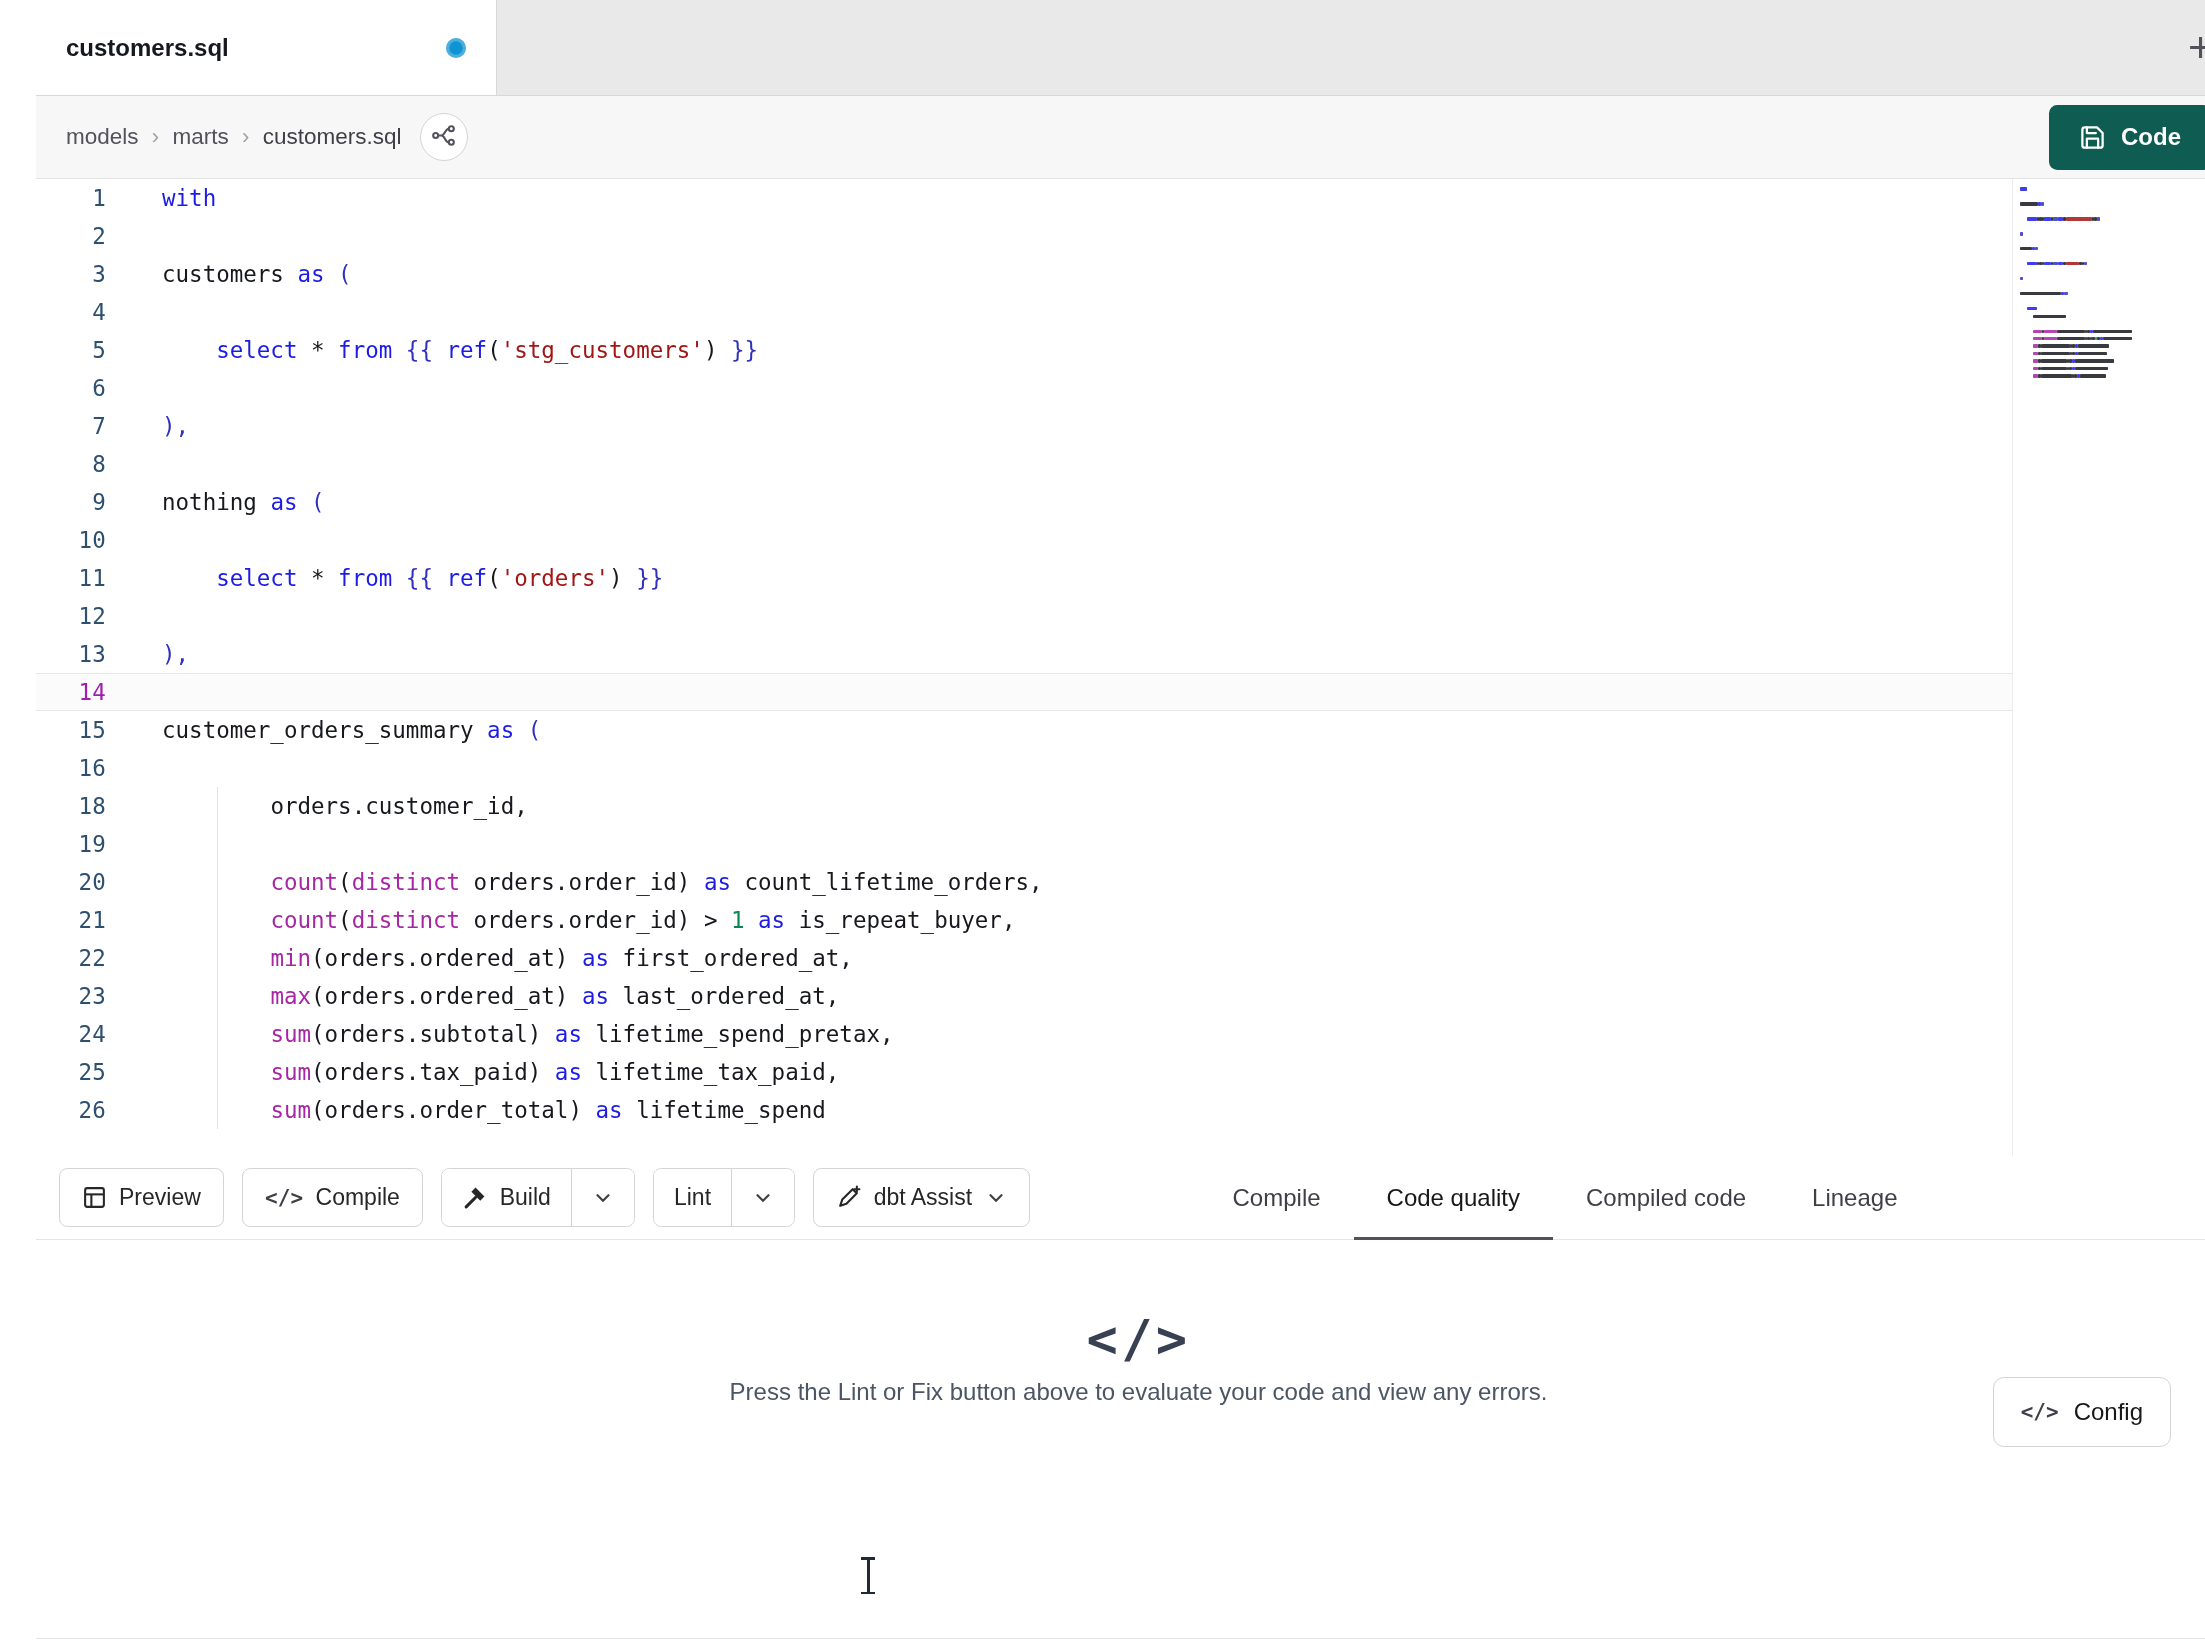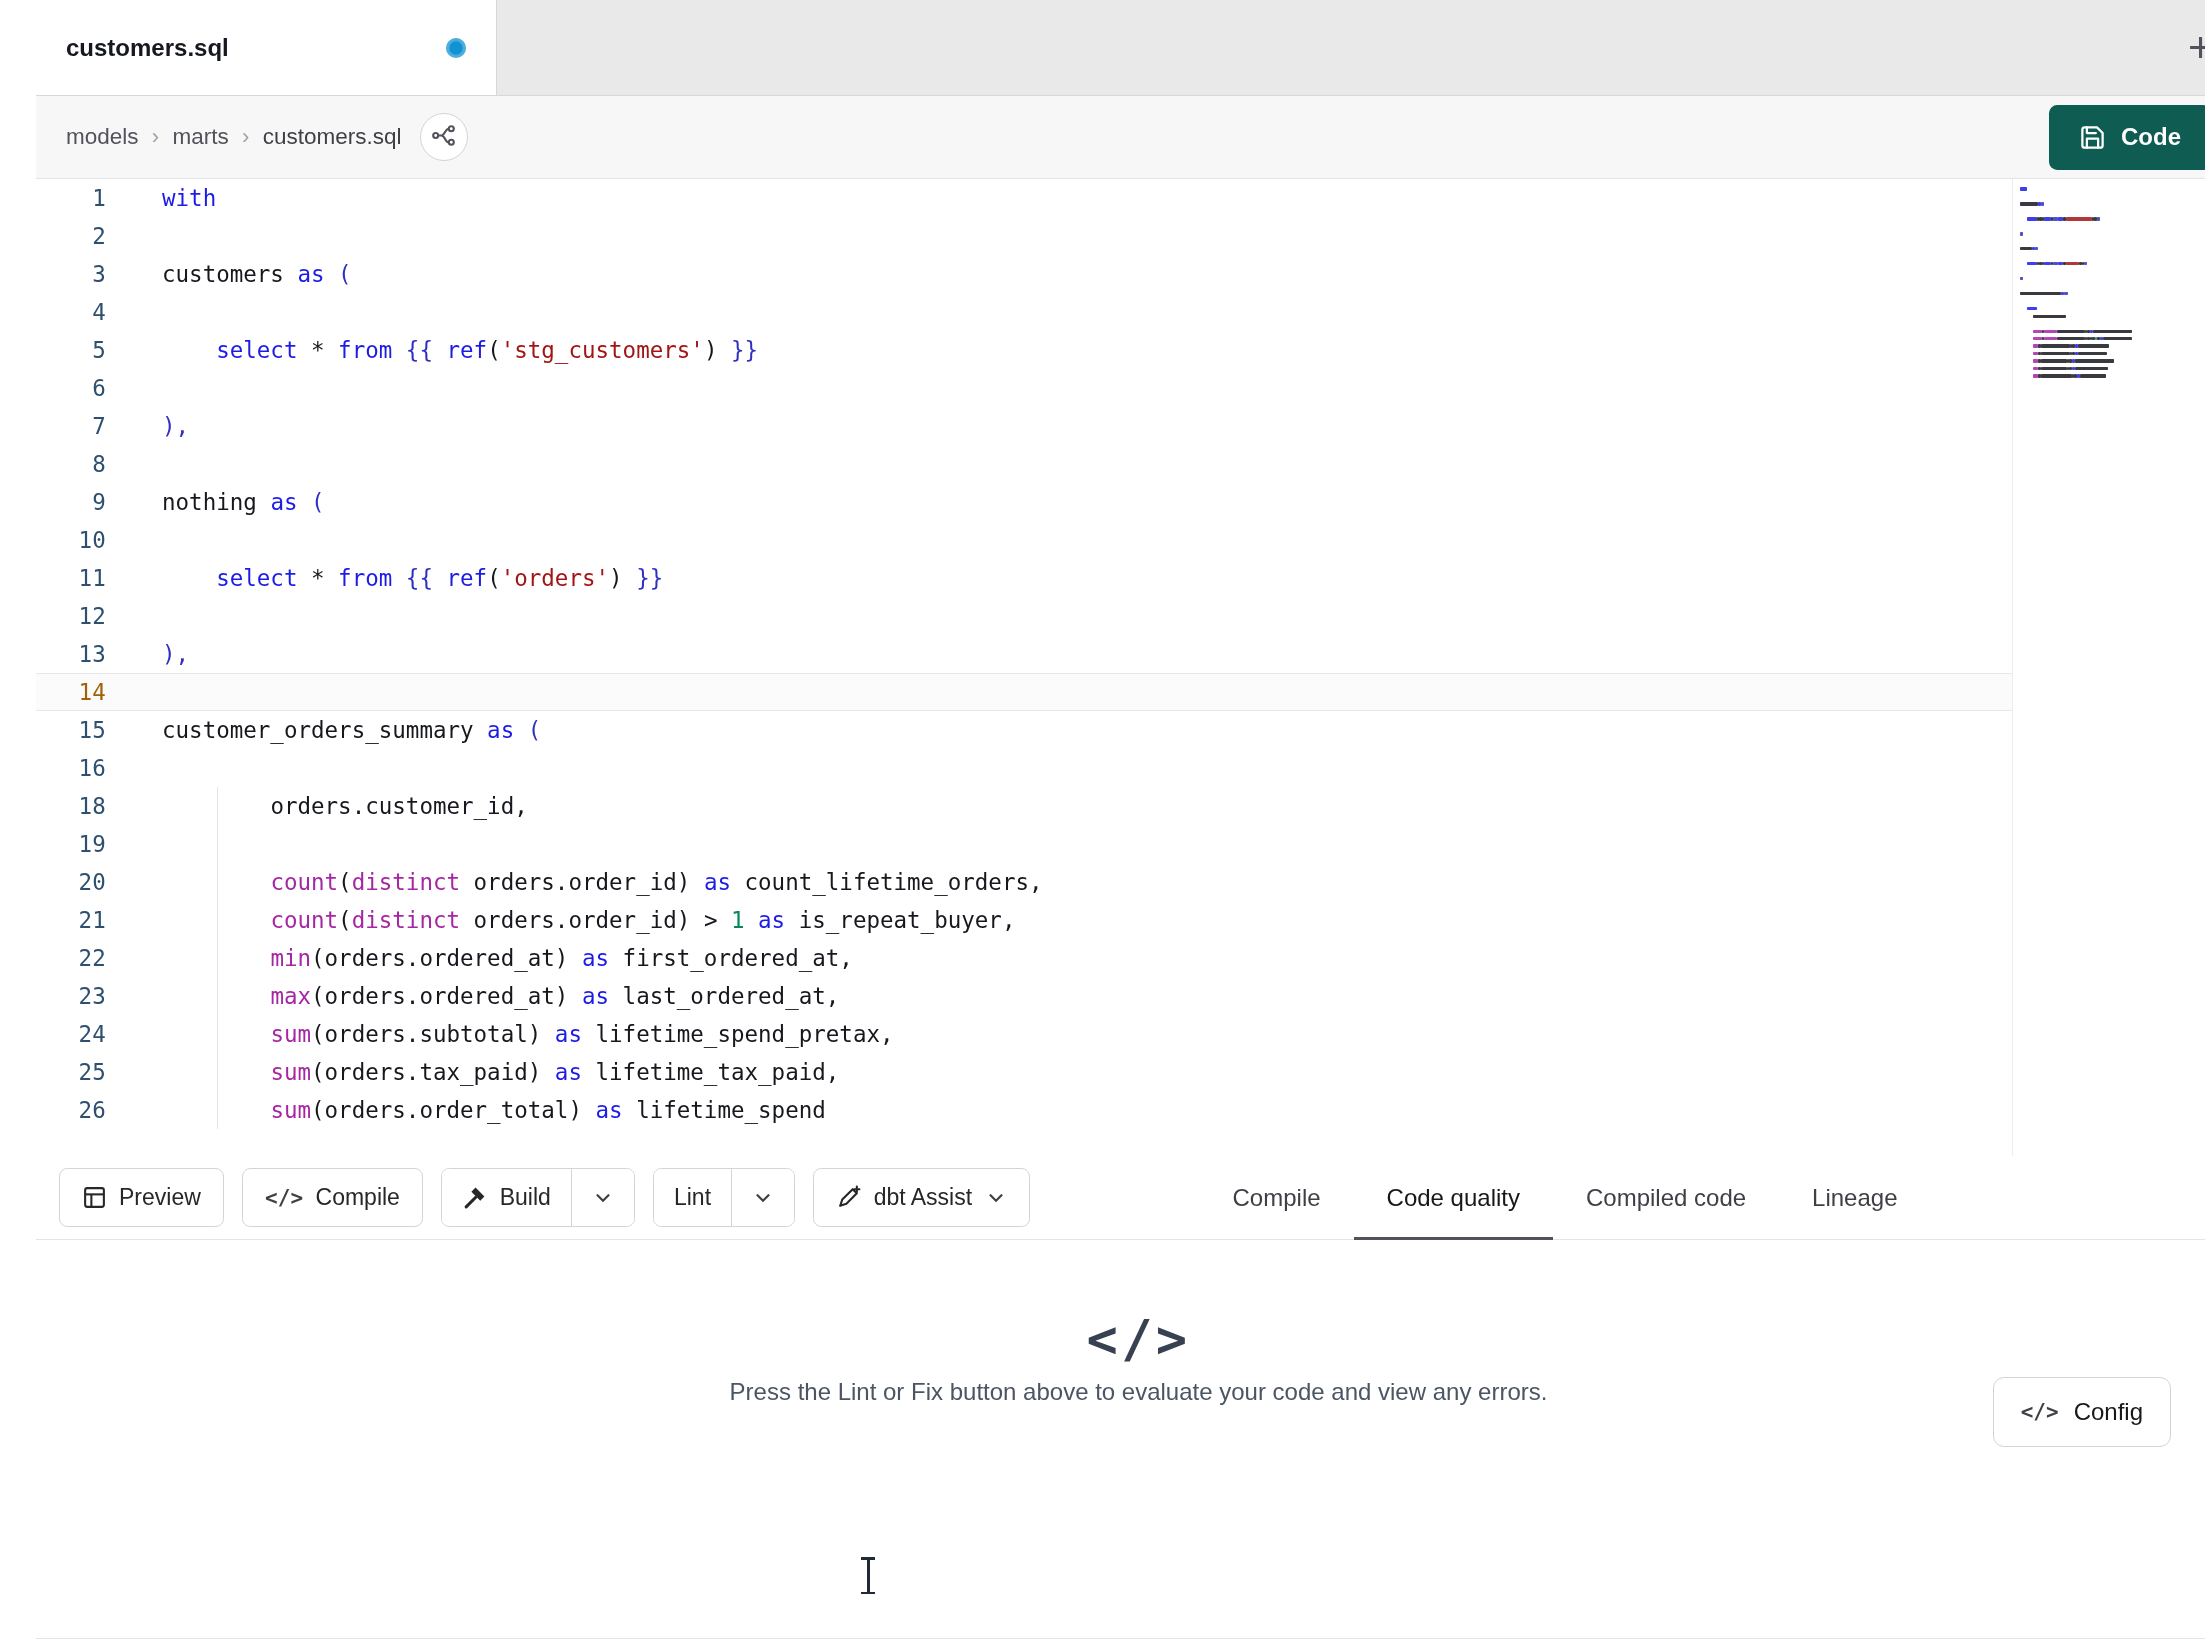--- a/index.html
+++ b/index.html
@@ -114,21 +114,21 @@
         <div class="code-line"><span class="gutter" style="color: rgb(45, 79, 112);">4</span><span class="code"></span></div>
         <div class="code-line"><span class="gutter" style="color: rgb(45, 79, 112);">5</span><span class="code"><span style="color: transparent;">    </span><span style="color: rgb(28, 28, 230);">select</span><span style="color: rgb(22, 24, 29);"> </span><span style="color: rgb(22, 24, 29);">*</span><span style="color: rgb(22, 24, 29);"> </span><span style="color: rgb(28, 28, 230);">from</span><span style="color: rgb(22, 24, 29);"> </span><span style="color: rgb(48, 48, 192);">{{ </span><span style="color: rgb(28, 28, 230);">ref</span><span style="color: rgb(22, 24, 29);">(</span><span style="color: rgb(163, 21, 21);">'stg_customers'</span><span style="color: rgb(22, 24, 29);">)</span><span style="color: rgb(22, 24, 29);"> </span><span style="color: rgb(48, 48, 192);">}}</span></span></div>
         <div class="code-line"><span class="gutter" style="color: rgb(45, 79, 112);">6</span><span class="code"></span></div>
         <div class="code-line"><span class="gutter" style="color: rgb(45, 79, 112);">7</span><span class="code"><span style="color: rgb(48, 48, 192);">),</span></span></div>
         <div class="code-line"><span class="gutter" style="color: rgb(45, 79, 112);">8</span><span class="code"></span></div>
         <div class="code-line"><span class="gutter" style="color: rgb(45, 79, 112);">9</span><span class="code"><span style="color: rgb(22, 24, 29);">nothing </span><span style="color: rgb(28, 28, 230);">as</span><span style="color: rgb(48, 48, 192);"> (</span></span></div>
         <div class="code-line"><span class="gutter" style="color: rgb(45, 79, 112);">10</span><span class="code"></span></div>
         <div class="code-line"><span class="gutter" style="color: rgb(45, 79, 112);">11</span><span class="code"><span style="color: transparent;">    </span><span style="color: rgb(28, 28, 230);">select</span><span style="color: rgb(22, 24, 29);"> </span><span style="color: rgb(22, 24, 29);">*</span><span style="color: rgb(22, 24, 29);"> </span><span style="color: rgb(28, 28, 230);">from</span><span style="color: rgb(22, 24, 29);"> </span><span style="color: rgb(48, 48, 192);">{{ </span><span style="color: rgb(28, 28, 230);">ref</span><span style="color: rgb(22, 24, 29);">(</span><span style="color: rgb(163, 21, 21);">'orders'</span><span style="color: rgb(22, 24, 29);">)</span><span style="color: rgb(22, 24, 29);"> </span><span style="color: rgb(48, 48, 192);">}}</span></span></div>
         <div class="code-line"><span class="gutter" style="color: rgb(45, 79, 112);">12</span><span class="code"></span></div>
         <div class="code-line"><span class="gutter" style="color: rgb(45, 79, 112);">13</span><span class="code"><span style="color: rgb(48, 48, 192);">),</span></span></div>
-        <div class="code-line active-line"><span class="gutter" style="color: #a16207;">14</span><span class="code"></span></div>
+        <div class="code-line active-line"><span class="gutter" style="color: #a21caf;">14</span><span class="code"></span></div>
         <div class="code-line"><span class="gutter" style="color: rgb(45, 79, 112);">15</span><span class="code"><span style="color: rgb(22, 24, 29);">customer_orders_summary </span><span style="color: rgb(28, 28, 230);">as</span><span style="color: rgb(48, 48, 192);"> (</span></span></div>
         <div class="code-line"><span class="gutter" style="color: rgb(45, 79, 112);">16</span><span class="code"></span></div>
         <div class="code-line"><span class="gutter" style="color: rgb(45, 79, 112);">18</span><span class="code"><span style="color: transparent;">        </span><span style="color: rgb(22, 24, 29);">orders.customer_id,</span></span><span class="guide"></span></div>
         <div class="code-line"><span class="gutter" style="color: rgb(45, 79, 112);">19</span><span class="code"></span><span class="guide"></span></div>
         <div class="code-line"><span class="gutter" style="color: rgb(45, 79, 112);">20</span><span class="code"><span style="color: transparent;">        </span><span style="color: rgb(166, 38, 164);">count</span><span style="color: rgb(22, 24, 29);">(</span><span style="color: rgb(166, 38, 164);">distinct</span><span style="color: rgb(22, 24, 29);"> orders.order_id</span><span style="color: rgb(22, 24, 29);">)</span><span style="color: rgb(22, 24, 29);"> </span><span style="color: rgb(28, 28, 230);">as</span><span style="color: rgb(22, 24, 29);"> count_lifetime_orders,</span></span><span class="guide"></span></div>
         <div class="code-line"><span class="gutter" style="color: rgb(45, 79, 112);">21</span><span class="code"><span style="color: transparent;">        </span><span style="color: rgb(166, 38, 164);">count</span><span style="color: rgb(22, 24, 29);">(</span><span style="color: rgb(166, 38, 164);">distinct</span><span style="color: rgb(22, 24, 29);"> orders.order_id</span><span style="color: rgb(22, 24, 29);">)</span><span style="color: rgb(22, 24, 29);"> </span><span style="color: rgb(22, 24, 29);">&gt;</span><span style="color: rgb(22, 24, 29);"> </span><span style="color: rgb(9, 134, 88);">1</span><span style="color: rgb(22, 24, 29);"> </span><span style="color: rgb(28, 28, 230);">as</span><span style="color: rgb(22, 24, 29);"> is_repeat_buyer,</span></span><span class="guide"></span></div>
         <div class="code-line"><span class="gutter" style="color: rgb(45, 79, 112);">22</span><span class="code"><span style="color: transparent;">        </span><span style="color: rgb(166, 38, 164);">min</span><span style="color: rgb(22, 24, 29);">(</span><span style="color: rgb(22, 24, 29);">orders.ordered_at</span><span style="color: rgb(22, 24, 29);">)</span><span style="color: rgb(22, 24, 29);"> </span><span style="color: rgb(28, 28, 230);">as</span><span style="color: rgb(22, 24, 29);"> first_ordered_at,</span></span><span class="guide"></span></div>
         <div class="code-line"><span class="gutter" style="color: rgb(45, 79, 112);">23</span><span class="code"><span style="color: transparent;">        </span><span style="color: rgb(166, 38, 164);">max</span><span style="color: rgb(22, 24, 29);">(</span><span style="color: rgb(22, 24, 29);">orders.ordered_at</span><span style="color: rgb(22, 24, 29);">)</span><span style="color: rgb(22, 24, 29);"> </span><span style="color: rgb(28, 28, 230);">as</span><span style="color: rgb(22, 24, 29);"> last_ordered_at,</span></span><span class="guide"></span></div>
         <div class="code-line"><span class="gutter" style="color: rgb(45, 79, 112);">24</span><span class="code"><span style="color: transparent;">        </span><span style="color: rgb(166, 38, 164);">sum</span><span style="color: rgb(22, 24, 29);">(</span><span style="color: rgb(22, 24, 29);">orders.subtotal</span><span style="color: rgb(22, 24, 29);">)</span><span style="color: rgb(22, 24, 29);"> </span><span style="color: rgb(28, 28, 230);">as</span><span style="color: rgb(22, 24, 29);"> lifetime_spend_pretax,</span></span><span class="guide"></span></div>
         <div class="code-line"><span class="gutter" style="color: rgb(45, 79, 112);">25</span><span class="code"><span style="color: transparent;">        </span><span style="color: rgb(166, 38, 164);">sum</span><span style="color: rgb(22, 24, 29);">(</span><span style="color: rgb(22, 24, 29);">orders.tax_paid</span><span style="color: rgb(22, 24, 29);">)</span><span style="color: rgb(22, 24, 29);"> </span><span style="color: rgb(28, 28, 230);">as</span><span style="color: rgb(22, 24, 29);"> lifetime_tax_paid,</span></span><span class="guide"></span></div>

